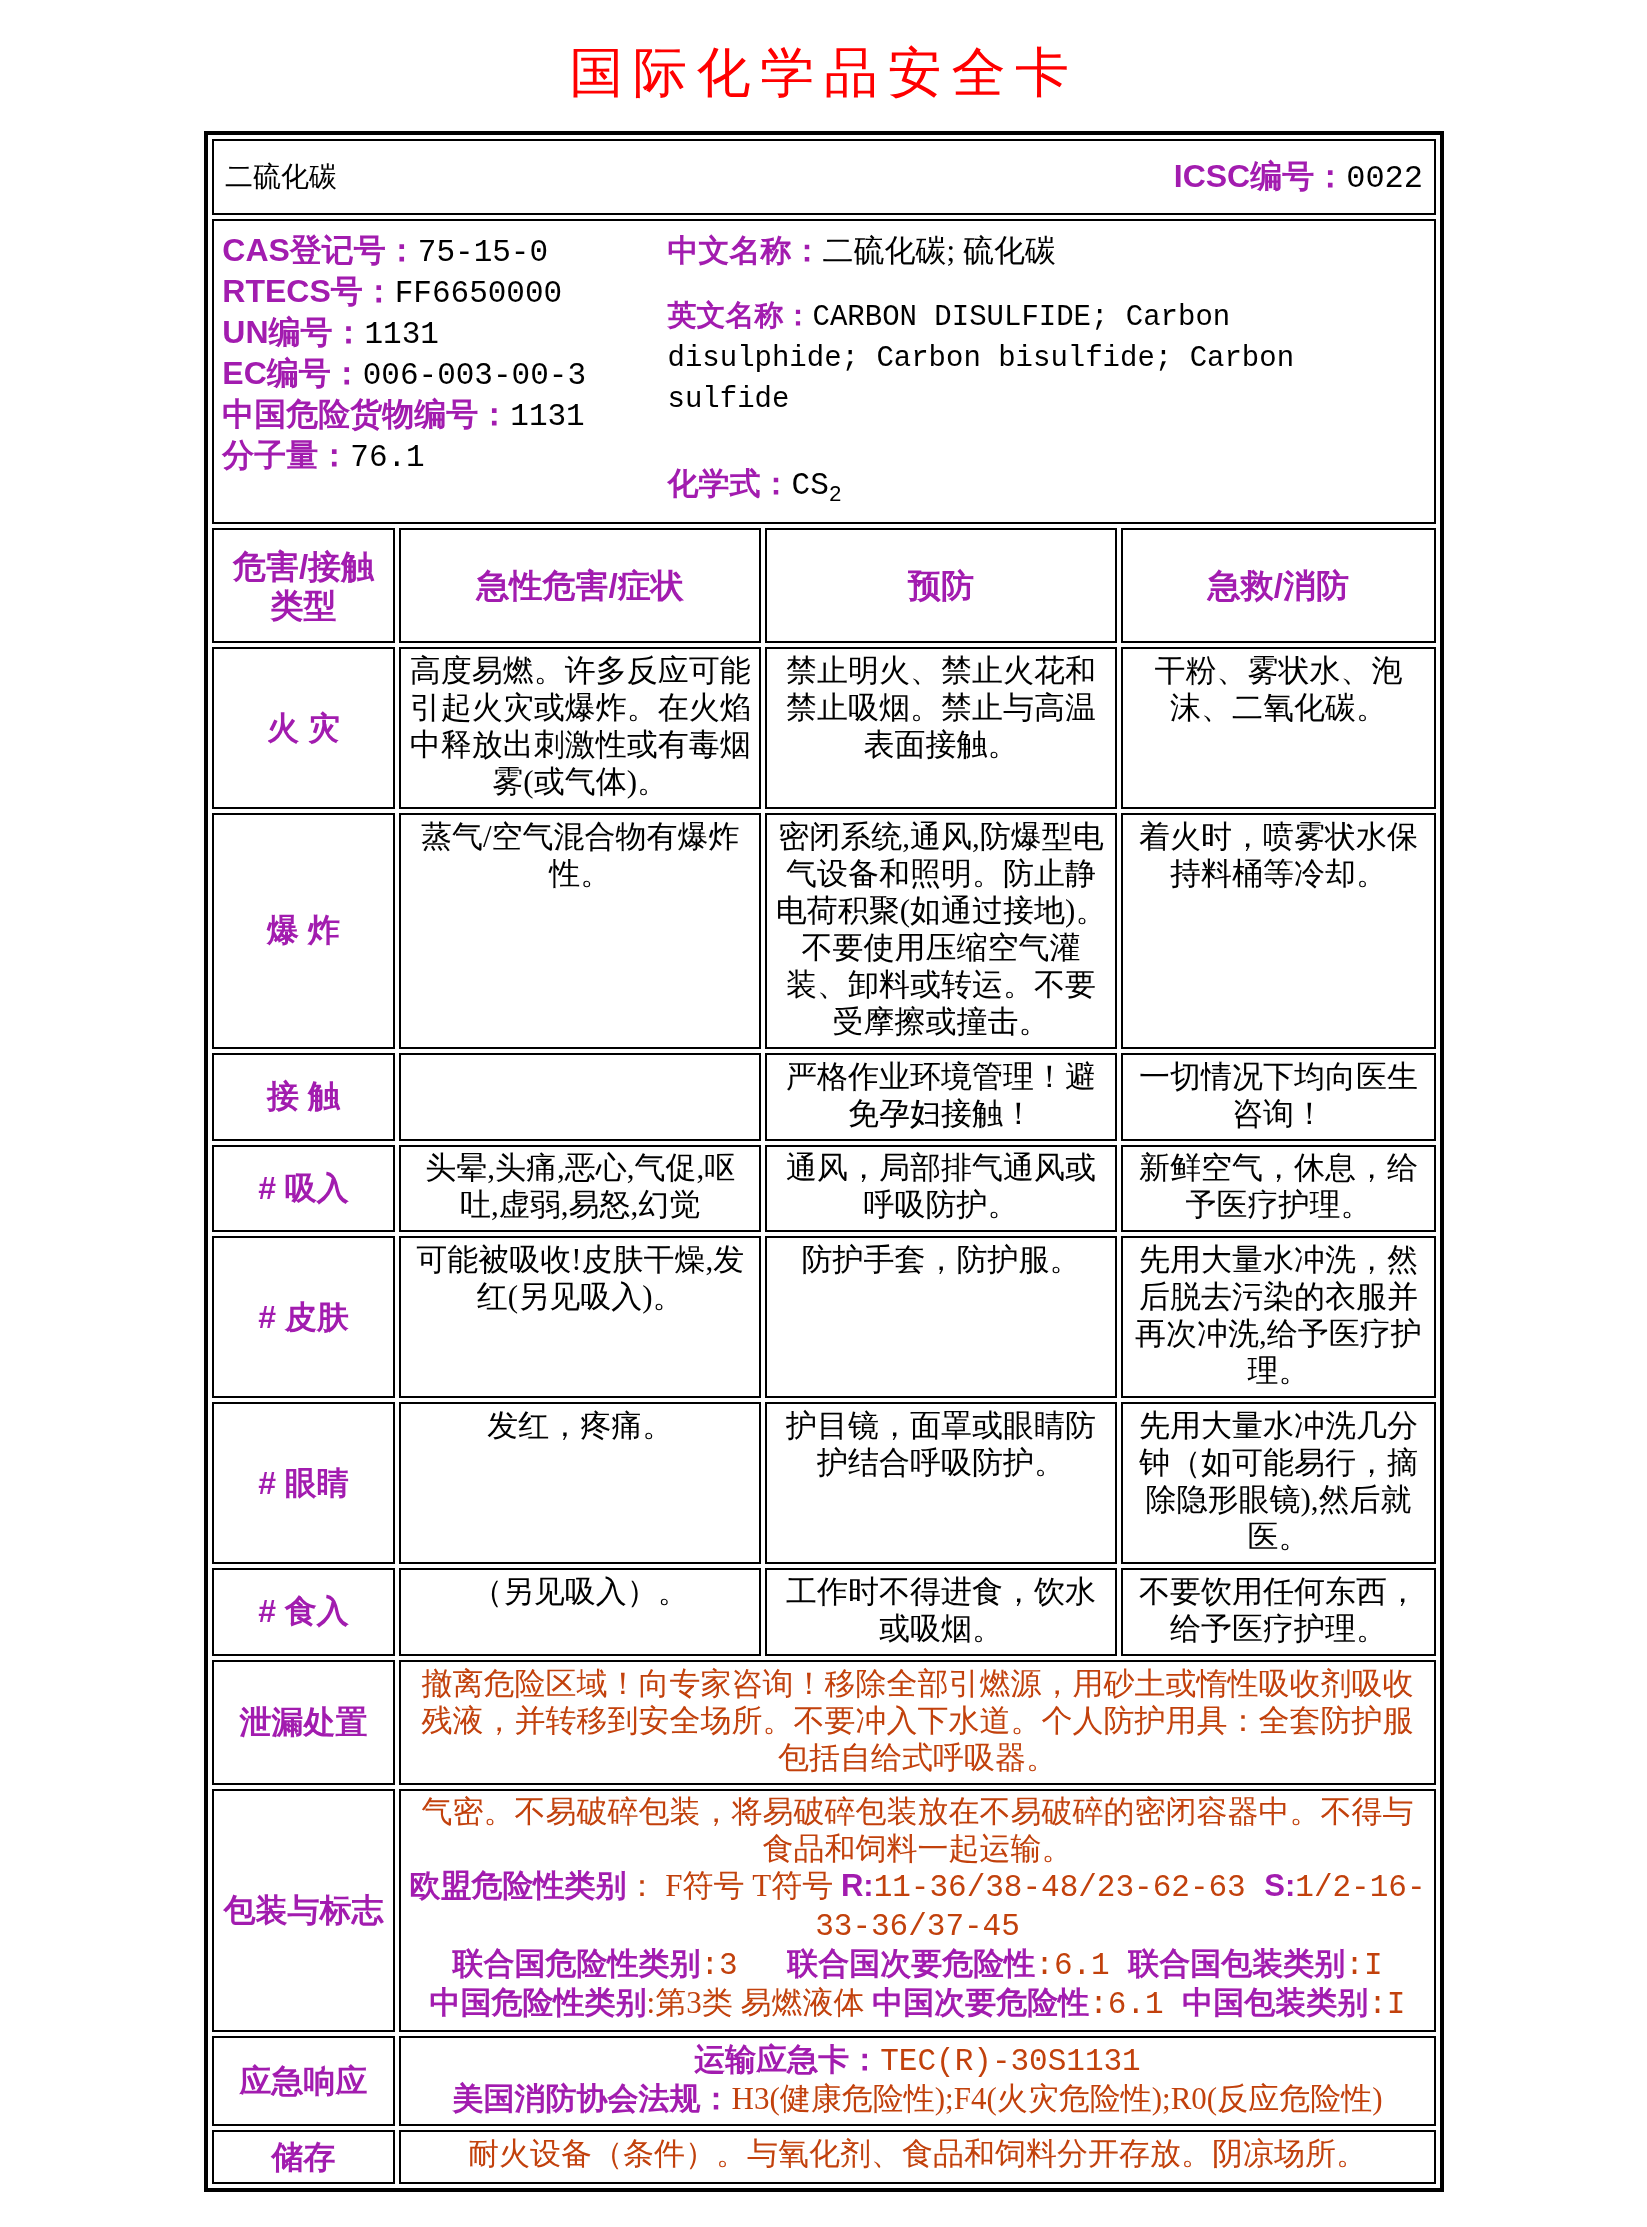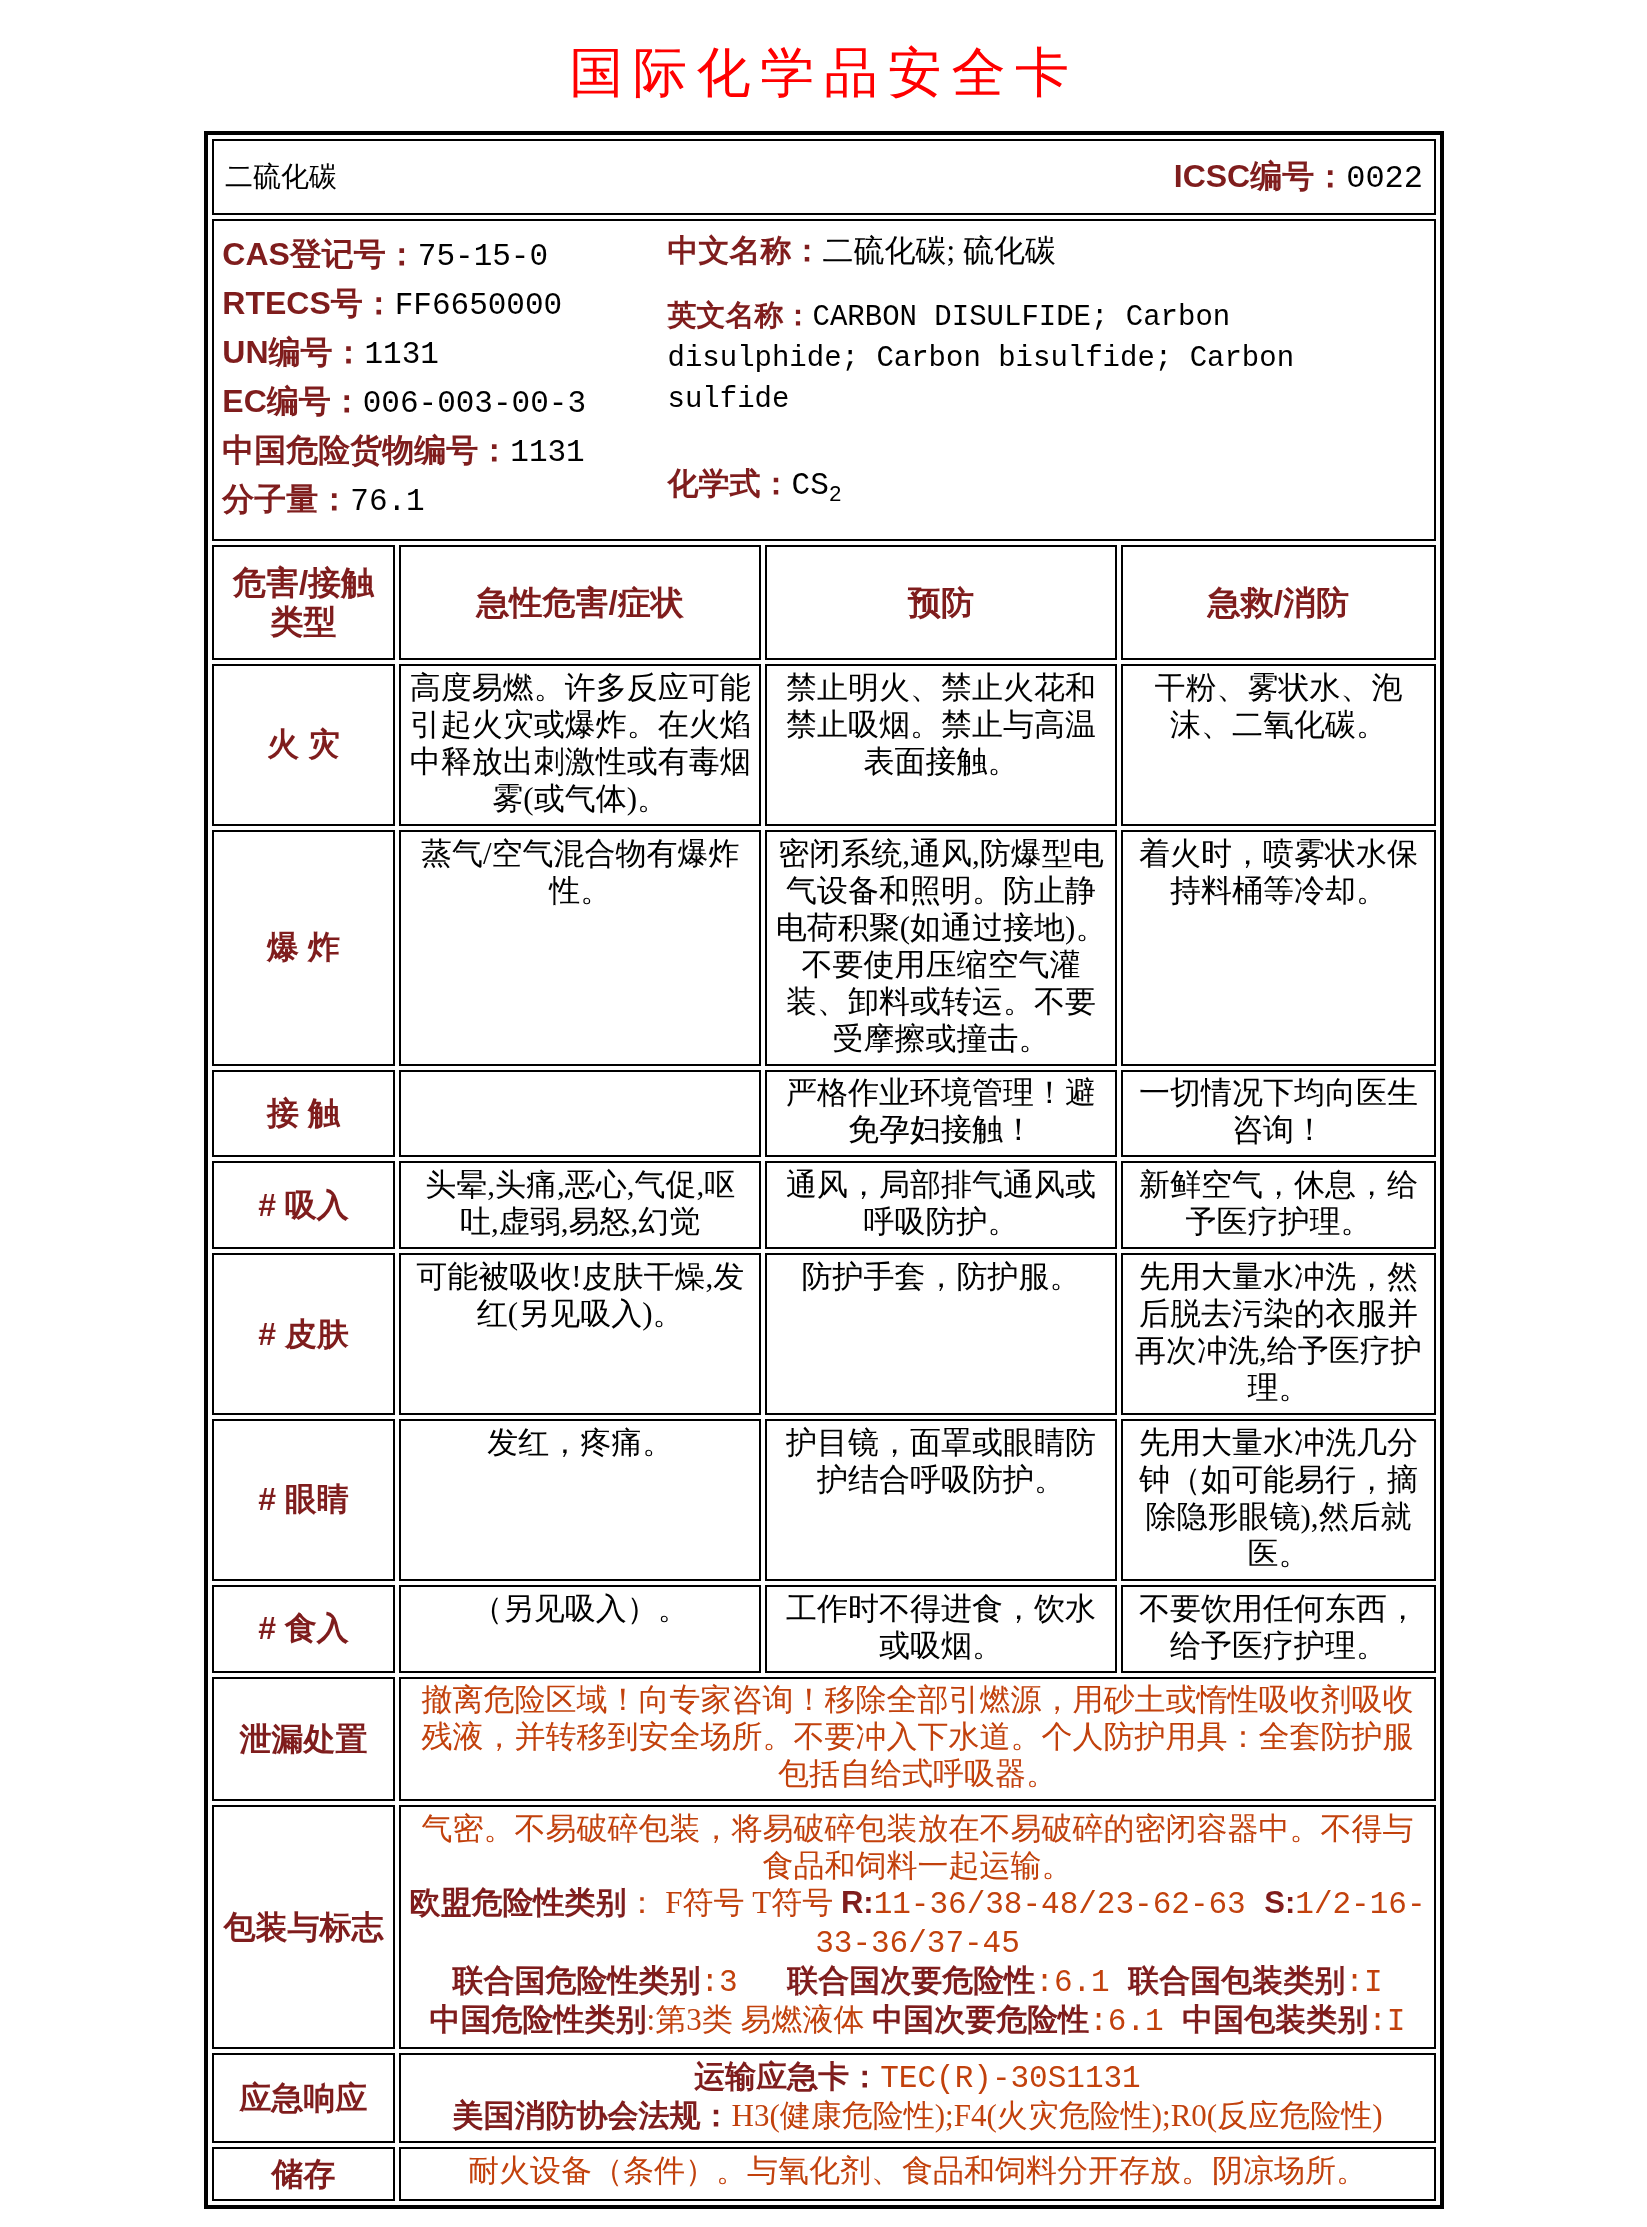--- a/index.html
+++ b/index.html
@@ -21,33 +21,33 @@
     background:#fff;
     box-sizing:border-box;
   }
   table.icsc{
     width:100%;
     border-collapse:separate;
     border-spacing:4.2px;
     table-layout:fixed;
   }
   td{border:2.1px solid #000;background:#fff;box-sizing:border-box;}
-  .blue{color:#7f1d1d;font-family:"Liberation Sans","DejaVu Sans",sans-serif;font-weight:bold;}
+  .blue{color:#a21caf;font-family:"Liberation Sans","DejaVu Sans",sans-serif;font-weight:bold;}
   .mono{font-family:Liberation Mono, monospace;}
   
   td.band{padding:14px 11px;}
   .band-flex{display:flex;justify-content:space-between;align-items:center;}
   .band-name{font-size:28px;}
   .band-icsc{font-size:32px;}
   
   td.ident{padding:9.7px 8.3px 14px 8.3px;}
   .ident-flex{display:flex;}
   .ident-left{width:37%;}
   .ident-right{width:63%;}
-  .ident-line{font-size:31px;line-height:46px;white-space:nowrap;}
+  .ident-line{font-size:31px;line-height:38px;white-space:nowrap;}
   .ident-line .blue{font-size:32px;}
   .cn-line{font-size:31px;line-height:40px;}
   .en-block{font-size:29px;line-height:39px;margin-top:25px;}
   .formula-line{font-size:31px;margin-top:44px;}
   sub{font-size:0.7em;}
   
   td.hdr{
     text-align:center;vertical-align:middle;
     font-size:33px;line-height:39px;
     padding:16.7px 4.2px;

